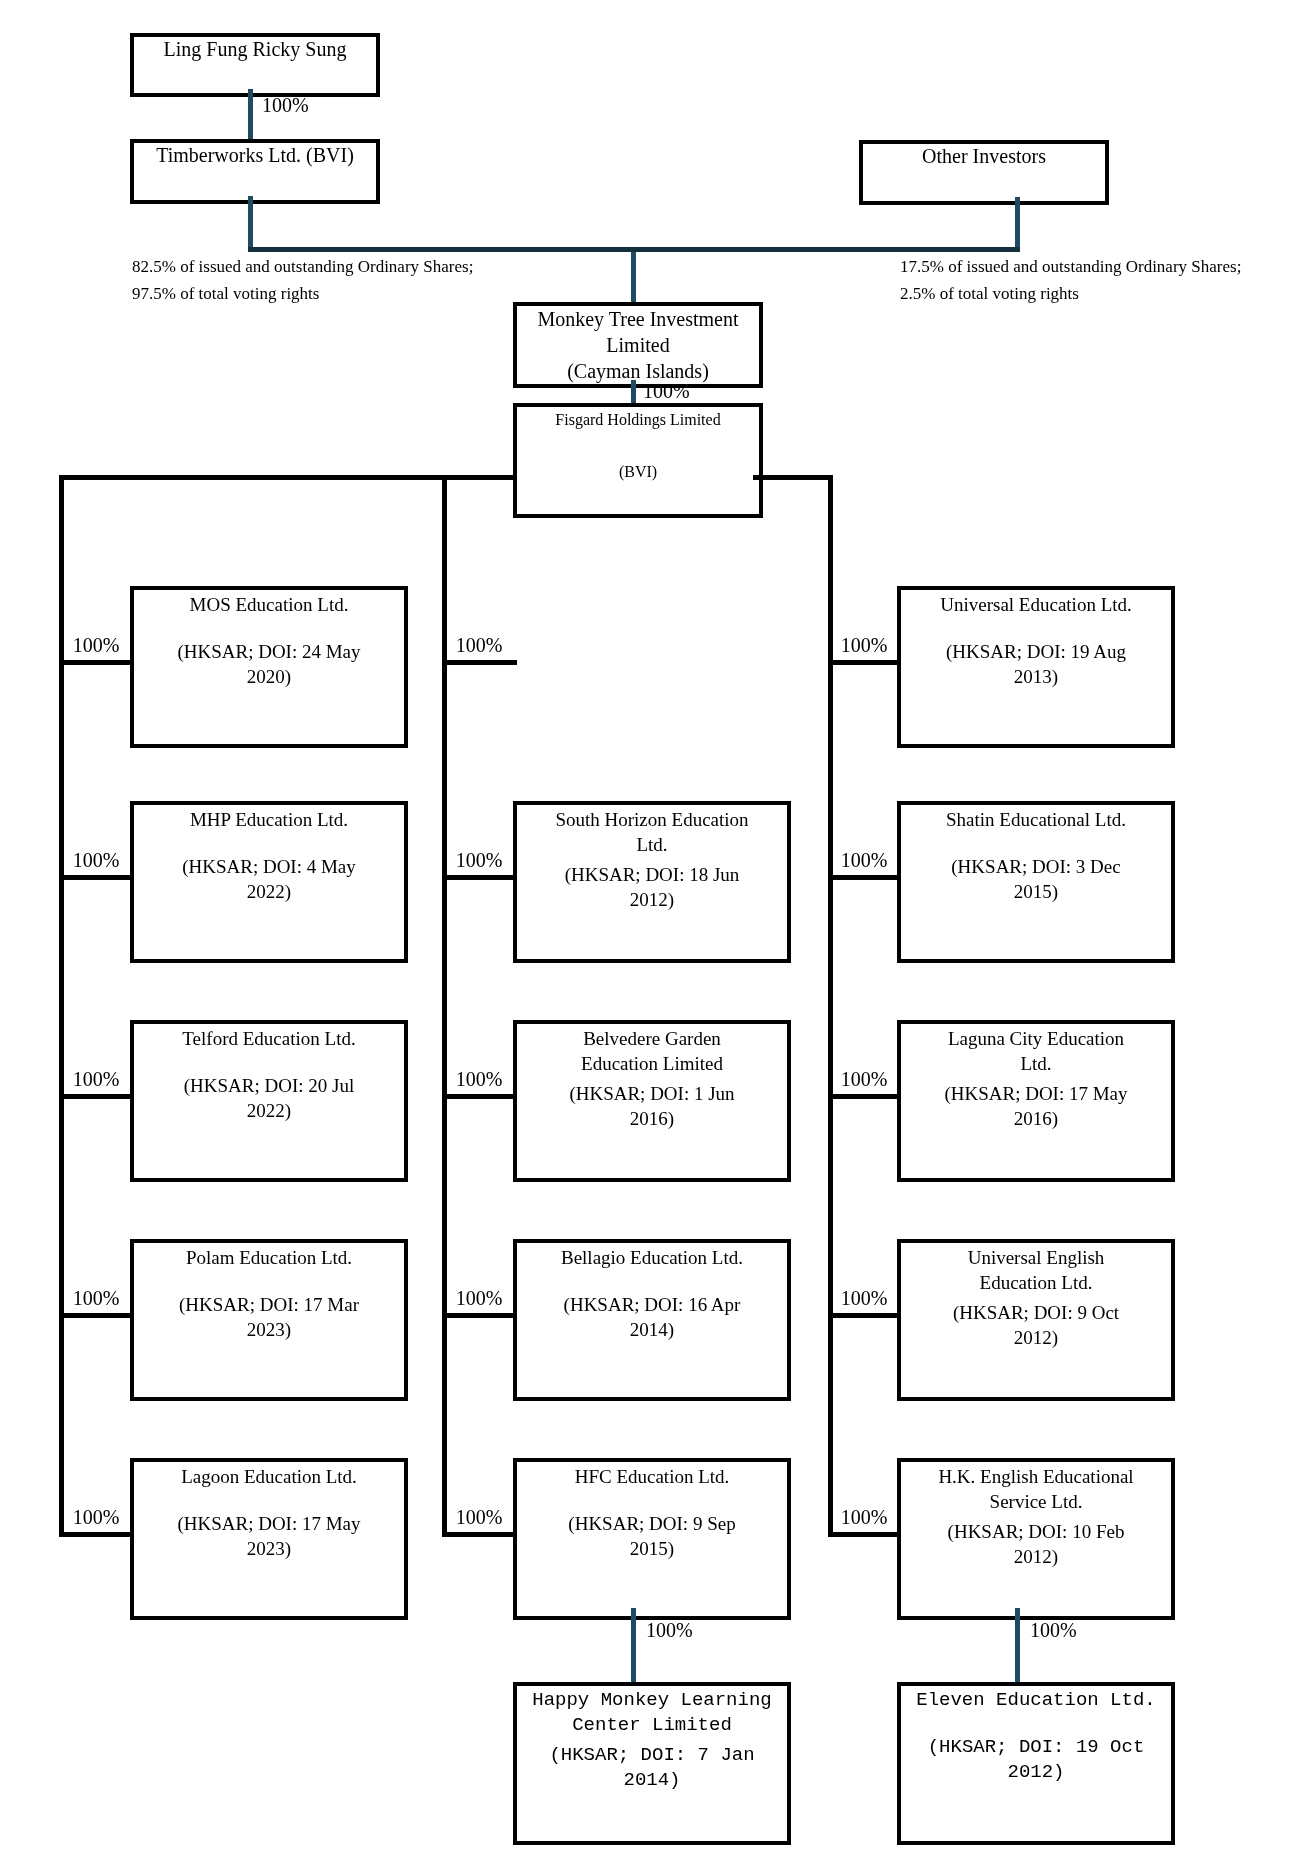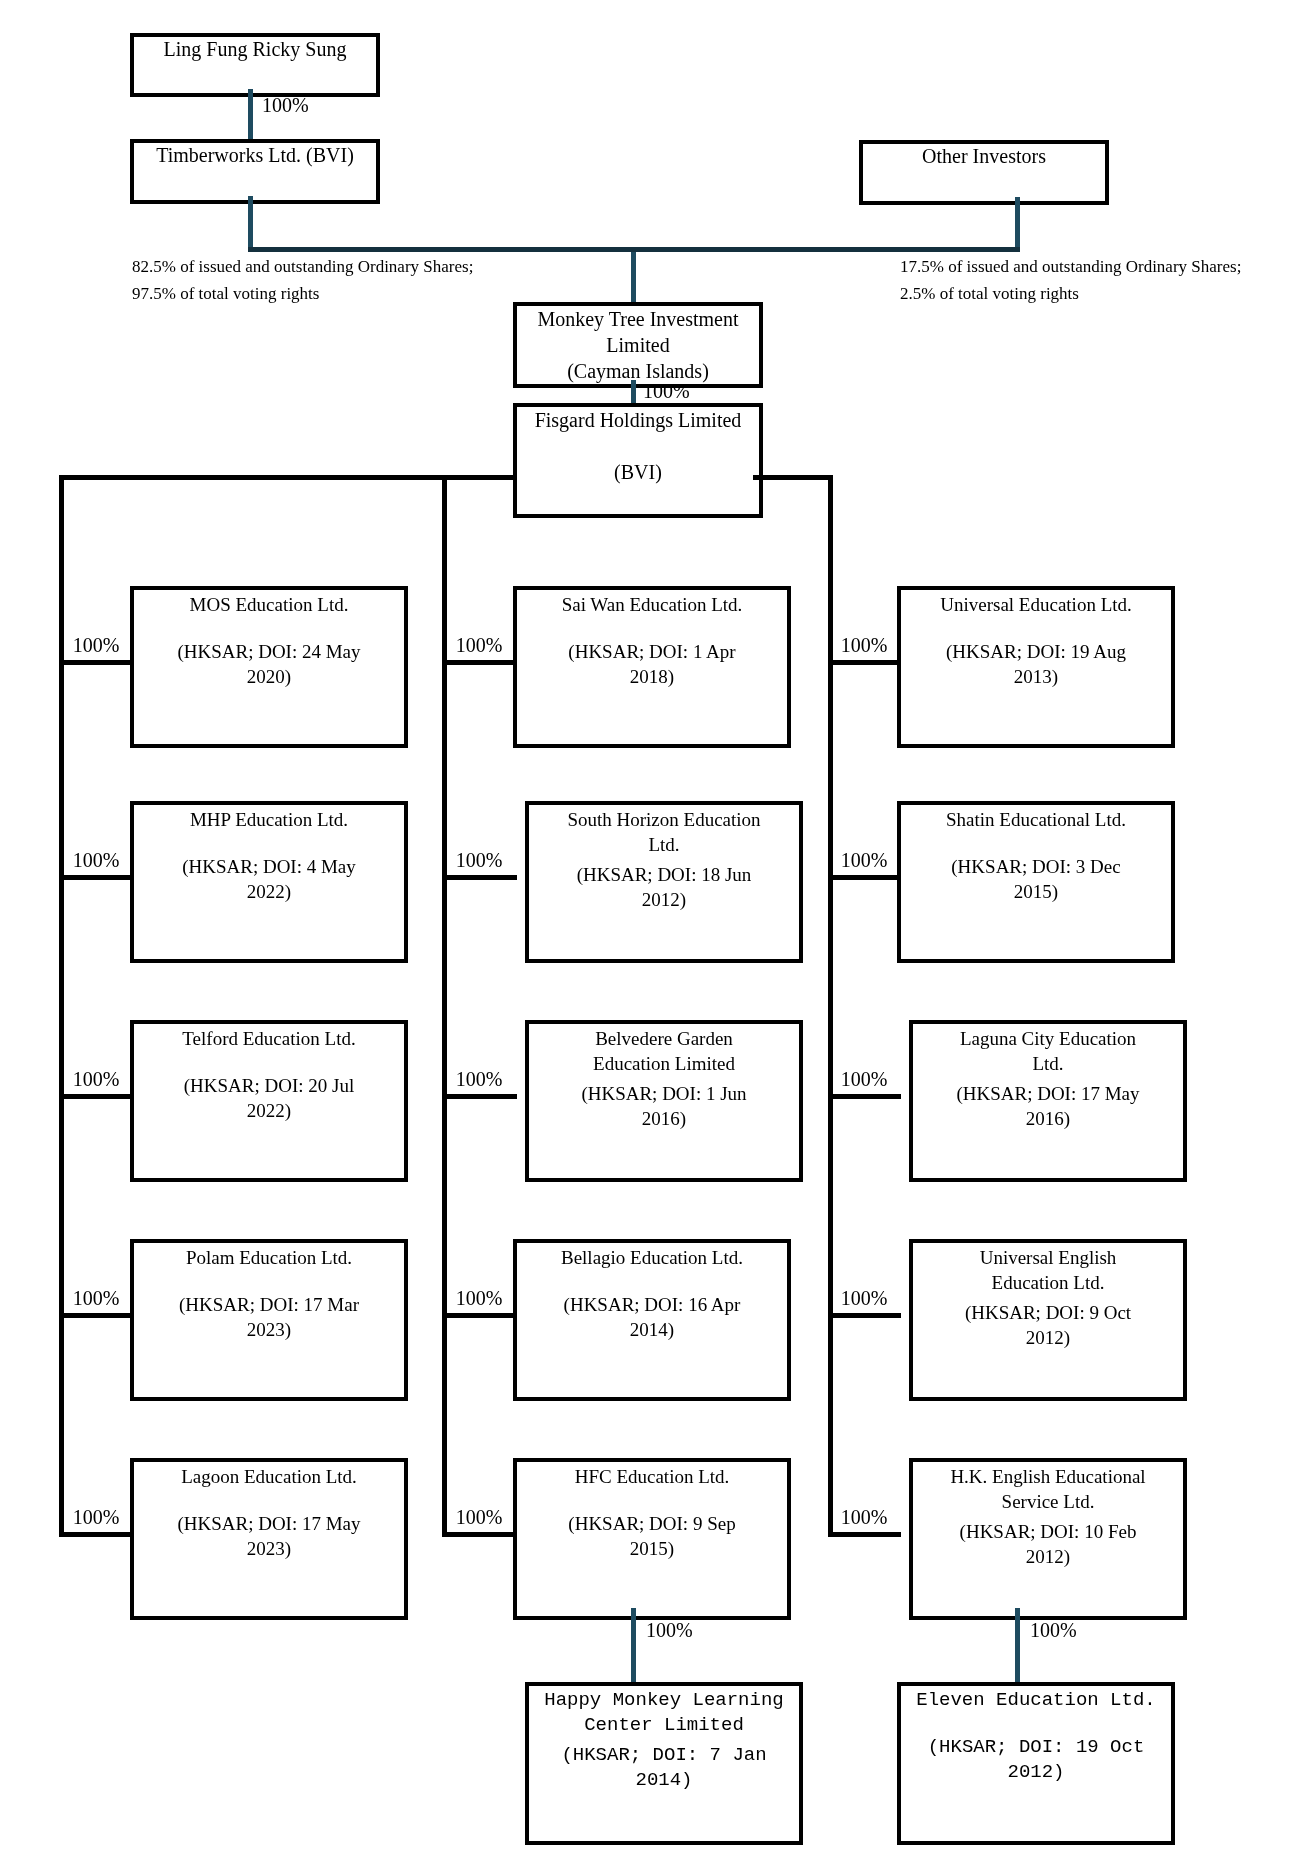--- a/index.html
+++ b/index.html
@@ -9,21 +9,21 @@
   }
   .box {
     position:absolute; border:4px solid #000; background:#fff;
     display:flex; flex-direction:column; align-items:center; justify-content:flex-start;
     text-align:center;
   }
   .topbox { width:242px; height:57px; font-size:20px; line-height:24px; }
   .ebox { width:242px; height:150px; font-size:19px; line-height:25px; padding:2px 14px; }
   .ebox.r6 { height:151px;font-family:Liberation Mono, monospace; }
   .g-lg { gap:22px; }
-  .g-sm { gap:5px;margin-left:12px; }
+  .g-sm { gap:5px; }
   .nm, .dt, .ml { white-space:pre-line; }
   .line { position:absolute; background:#000; }
   .teal { position:absolute; background:#1E4B60; }
   .bar  { position:absolute; background:#14303E; }
   .stake { position:absolute; font-size:20px; line-height:26px; }
   .stub-stake { text-align:center; }
   .note { position:absolute; font-weight:normal; font-size:17px; line-height:27px; white-space:pre-line; }
   
   .cL { left:130px; } .cM { left:513px; } .cR { left:897px; }
   
@@ -60,21 +60,21 @@
   <div class="note" style="left:900px; top:253px;">17.5% of issued and outstanding Ordinary Shares;
 2.5% of total voting rights</div>
 
   <div class="box ml" style="left:513px; top:302px; width:242px; height:78px; font-size:20px; line-height:26px;">Monkey Tree Investment
 Limited
 (Cayman Islands)</div>
 
   <div class="teal" style="left:631px; top:380px; width:5px; height:23px;"></div>
   <div class="stake" style="left:643px; top:378px;">100%</div>
 
-  <div class="box" style="left:513px; top:403px; width:242px; height:107px; font-size:20px; line-height:26px; gap:26px;">
+  <div class="box" style="left:513px; top:403px; width:242px; height:107px; font-size:16px; line-height:26px; gap:26px;">
     <div class="nm">Fisgard Holdings Limited</div>
     <div class="dt">(BVI)</div>
   </div>
 
   <div class="line" style="left:59px; top:475px; width:456px; height:5px;"></div>
   <div class="line" style="left:753px; top:475px; width:80px; height:5px;"></div>
   <div class="line" style="left:59px; top:475px; width:5px; height:1062px;"></div>
   <div class="line" style="left:442px; top:475px; width:5px; height:1062px;"></div>
   <div class="line" style="left:828px; top:475px; width:5px; height:1062px;"></div>
 
@@ -131,25 +131,20 @@
     <div class="nm">Polam Education Ltd.</div>
     <div class="dt">(HKSAR; DOI: 17 Mar
 2023)</div>
   </div>
   <div class="box ebox cL r5 g-lg">
     <div class="nm">Lagoon Education Ltd.</div>
     <div class="dt">(HKSAR; DOI: 17 May
 2023)</div>
   </div>
 
-  <div class="box ebox cM r1 g-lg">
-    <div class="nm">Sai Wan Education Ltd.</div>
-    <div class="dt">(HKSAR; DOI: 1 Apr
-2018)</div>
-  </div>
   <div class="box ebox cM r2 g-sm">
     <div class="nm">South Horizon Education
 Ltd.</div>
     <div class="dt">(HKSAR; DOI: 18 Jun
 2012)</div>
   </div>
   <div class="box ebox cM r3 g-sm">
     <div class="nm">Belvedere Garden
 Education Limited</div>
     <div class="dt">(HKSAR; DOI: 1 Jun

